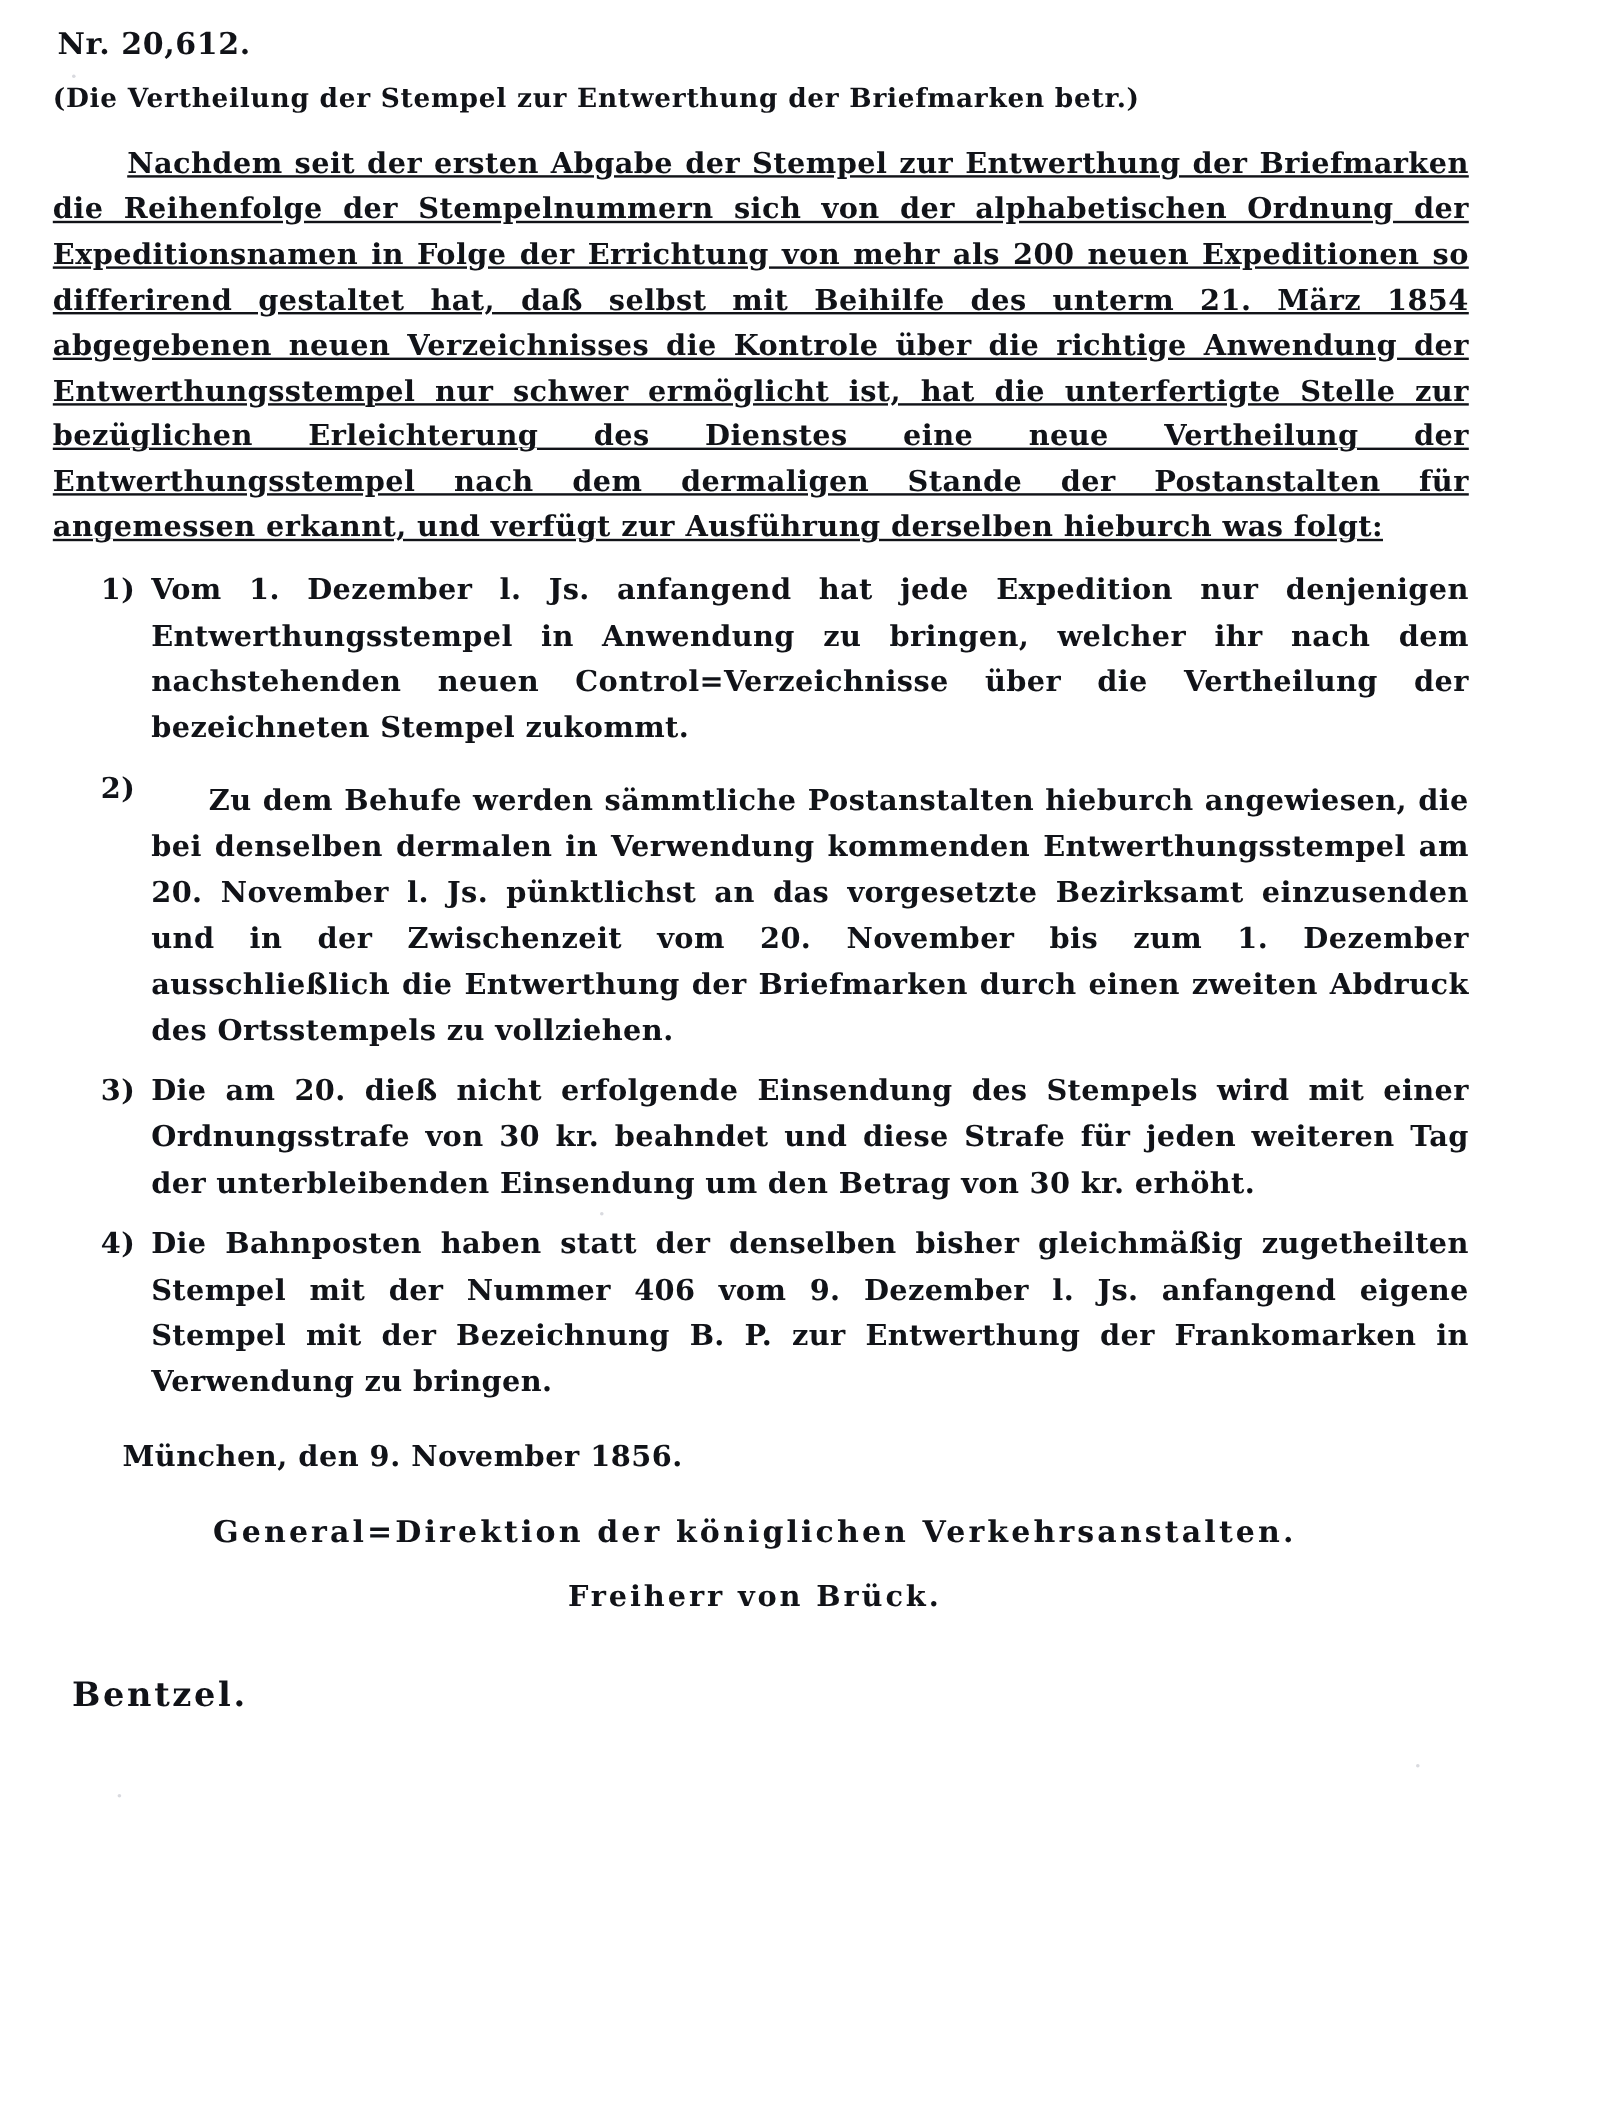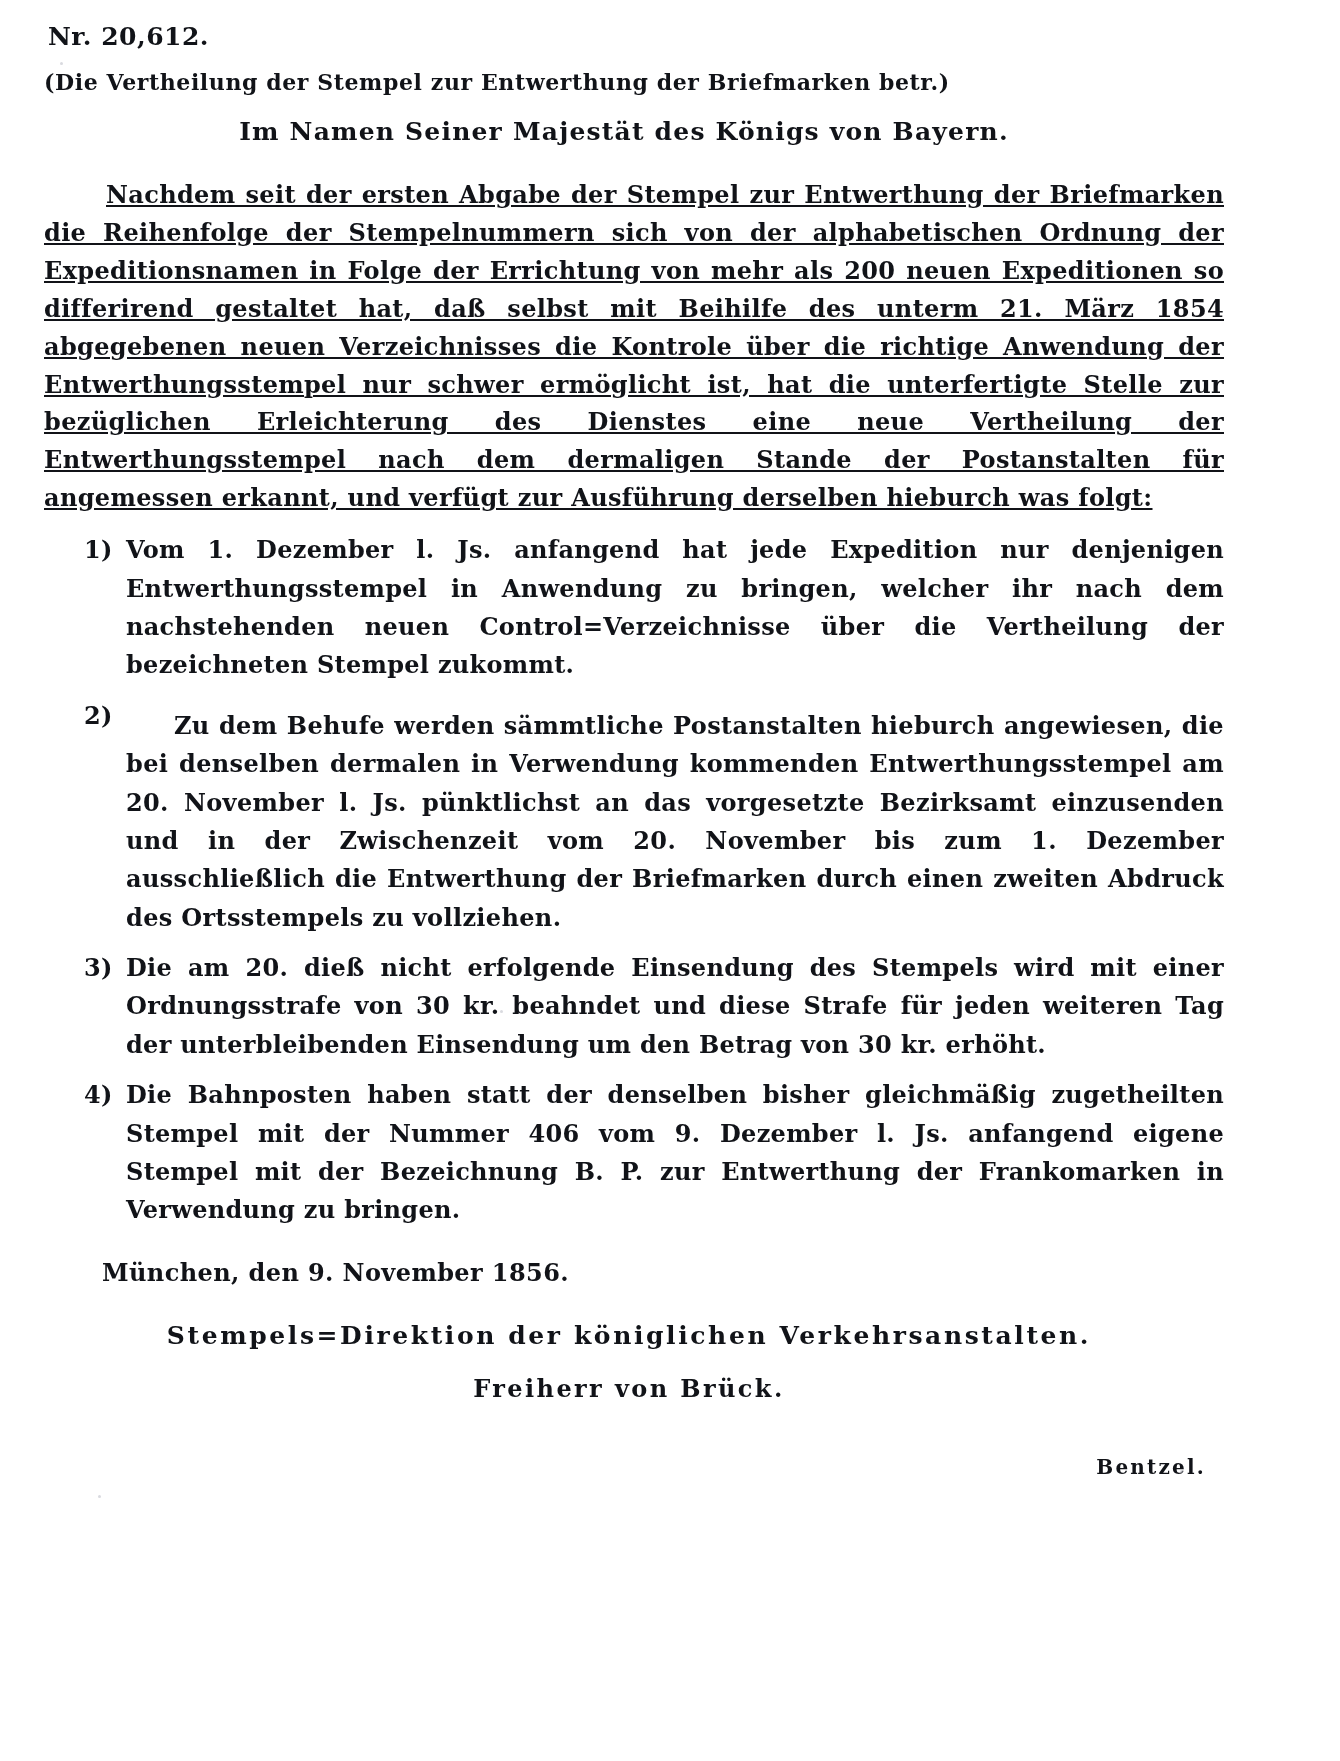--- a/index.html
+++ b/index.html
@@ -107,24 +107,23 @@
     padding-right: 10px;
   }
   .signer {
     text-align: center;
     font-size: 24px;
     letter-spacing: 2.4px;
     margin: 0 0 52px 0;
     padding-right: 10px;
   }
   .countersign {
-    text-align: right;
-    font-size: 20px;
+    font-size: 28px;
     letter-spacing: 2.2px;
-    margin: 0;
+    margin: 16px;
     padding-right: 18px;
   }
   
   .speckle {
     position: absolute;
     width: 3px;
     height: 3px;
     background: #b9bcc4;
     border-radius: 50%;
     opacity: .55;
@@ -132,21 +131,20 @@
 </style>
 </head>
 <body>
 
 <div class="page">
 
   <div class="doc-number frak">Nr. 20,612.</div>
 
   <div class="subject-line frak">(Die Vertheilung der Stempel zur Entwerthung der Briefmarken betr.)</div>
 
-  <div class="invocation frak">Im Namen Seiner Majestät des Königs von Bayern.</div>
 
   <div class="body-par frak">Nachdem seit der ersten Abgabe der Stempel zur Entwerthung der Briefmarken die Reihenfolge der Stempelnummern sich von der alphabetischen Ordnung der Expeditionsnamen in Folge der Errichtung von mehr als 200 neuen Expeditionen so differirend gestaltet hat, daß selbst mit Beihilfe des unterm 21. März 1854 abgegebenen neuen Verzeichnisses die Kontrole über die richtige Anwendung der Entwerthungsstempel nur schwer ermöglicht ist, hat die unterfertigte Stelle zur bezüglichen Erleichterung des Dienstes eine neue Vertheilung der Entwerthungsstempel nach dem dermaligen Stande der Postanstalten für angemessen erkannt, und verfügt zur Ausführung derselben hieburch was folgt:</div>
 
   <ol class="list">
 
     <li class="list-item">
       <span class="list-marker frak">1)</span>
       <span class="list-text frak">Vom 1. Dezember l. Js. anfangend hat jede Expedition nur denjenigen Entwerthungsstempel in Anwendung zu bringen, welcher ihr nach dem nachstehenden neuen Control=Verzeichnisse über die Vertheilung der bezeichneten Stempel zukommt.</span>
     </li>
 
@@ -164,21 +162,21 @@
 
     <li class="list-item">
       <span class="list-marker frak">4)</span>
       <span class="list-text frak">Die Bahnposten haben statt der denselben bisher gleichmäßig zugetheilten Stempel mit der Nummer 406 vom 9. Dezember l. Js. anfangend eigene Stempel mit der Bezeichnung B. P. zur Entwerthung der Frankomarken in Verwendung zu bringen.</span>
     </li>
 
   </ol>
 
   <div class="place-date frak">München, den 9. November 1856.</div>
 
-  <div class="authority frak">Stempels=Direktion der königlichen Verkehrsanstalten.</div>
+  <div class="authority frak">General=Direktion der königlichen Verkehrsanstalten.</div>
 
   <div class="signer frak">Freiherr von Brück.</div>
 
   <div class="countersign frak">Bentzel.</div>
 
   <div class="speckle" style="left:60px; top:62px;"></div>
   <div class="speckle" style="left:500px; top:1010px;"></div>
   <div class="speckle" style="left:1180px; top:1470px;"></div>
   <div class="speckle" style="left:98px; top:1495px;"></div>
 

